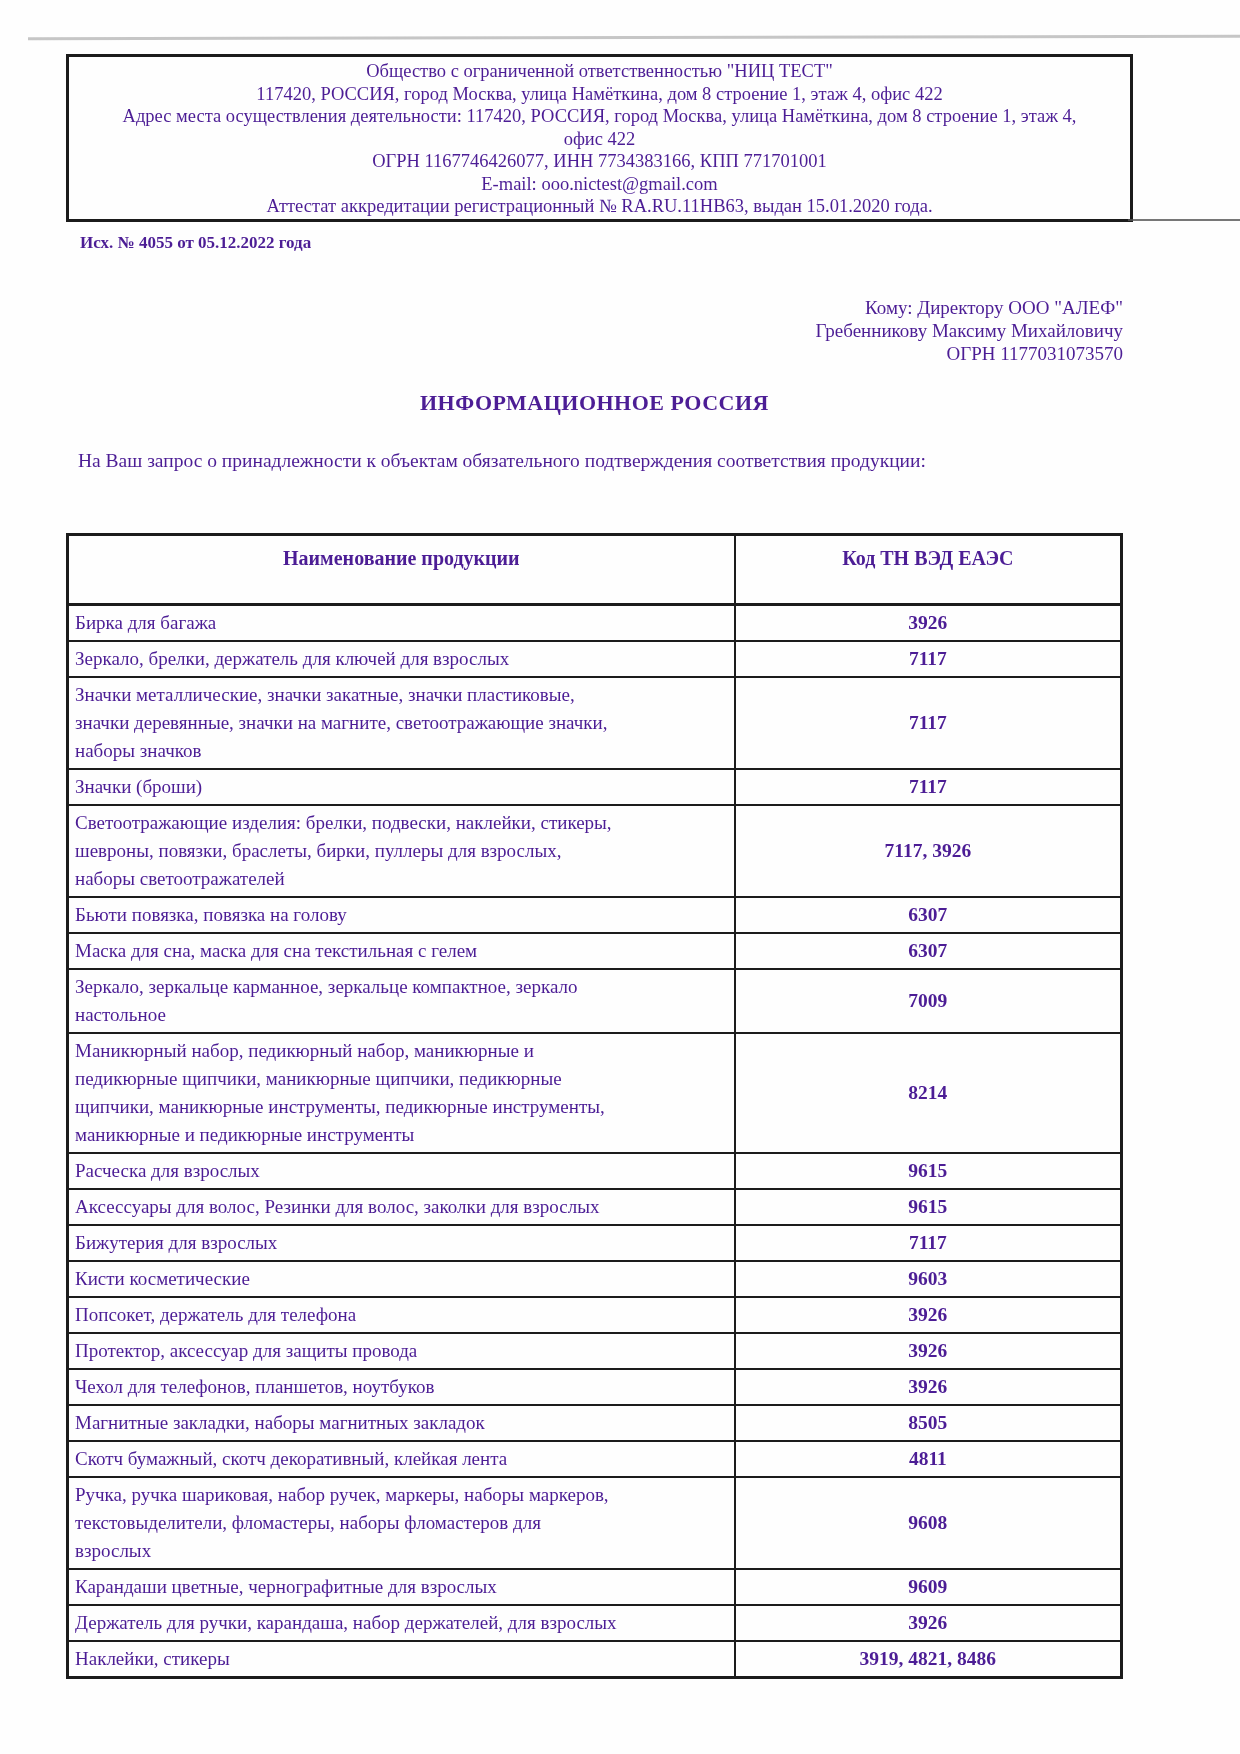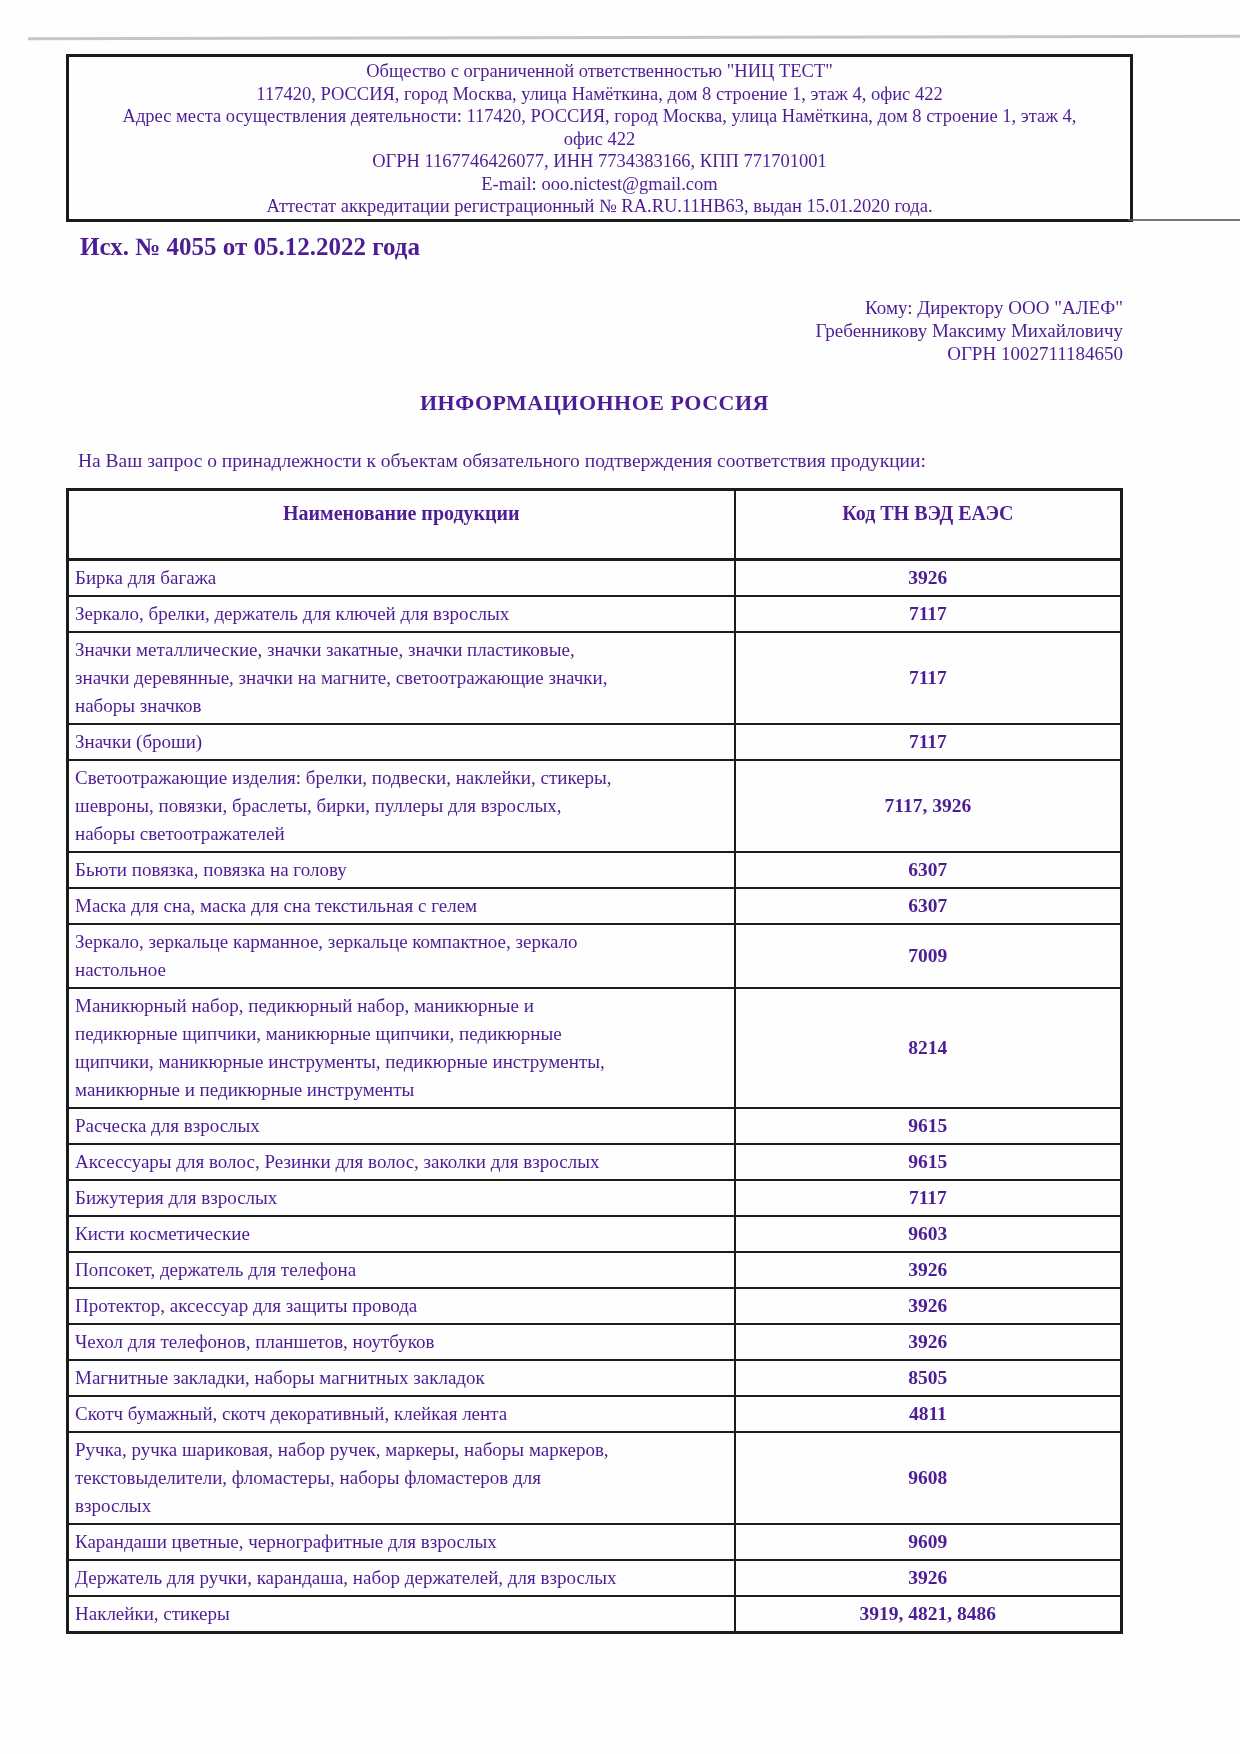--- a/index.html
+++ b/index.html
@@ -26,36 +26,36 @@
     font-size:18.5px;line-height:22.5px;
     white-space:pre-line;
   }
   
   .scan-streak-bottom{
     position:absolute;left:1128px;top:219px;width:112px;height:2px;
     background:#555;opacity:.8;
   }
   .ref-line{
     position:absolute;left:80px;top:233px;
-    font-weight:bold;font-size:25px;
+    font-weight:bold;font-size:17px;
   }
   .recipient{
     position:absolute;right:117px;top:296px;
     text-align:right;font-size:19px;line-height:23px;
   }
   .doc-title{
     position:absolute;left:66px;top:390px;width:1057px;
     text-align:center;font-weight:bold;font-size:22px;letter-spacing:0.5px;
   }
   .intro{
     position:absolute;left:78px;top:450px;width:1060px;
     font-size:19.5px;
   }
   table.products{
-    position:absolute;left:66px;top:488px;width:1057px;
+    position:absolute;left:66px;top:533px;width:1057px;
     border-collapse:collapse;
     font-size:19px;line-height:28px;
   }
   table.products th,table.products td{
     border:2px solid #1c1c1c;
     vertical-align:middle;
   }
   table.products{border:3px solid #1c1c1c;}
   table.products thead th{
     height:58px;
@@ -87,21 +87,21 @@
   <div class="letterhead" id="letterhead"><div>Общество с ограниченной ответственностью "НИЦ ТЕСТ"</div><div>117420, РОССИЯ, город Москва, улица Намёткина, дом 8 строение 1, этаж 4, офис 422</div><div>Адрес места осуществления деятельности: 117420, РОССИЯ, город Москва, улица Намёткина, дом 8 строение 1, этаж 4,
 офис 422</div><div>ОГРН 1167746426077, ИНН 7734383166, КПП 771701001</div><div>E-mail: ooo.nictest@gmail.com</div><div>Аттестат аккредитации регистрационный № RA.RU.11НВ63, выдан 15.01.2020 года.</div></div>
 
   <div class="scan-streak-bottom"></div>
 
   <div class="ref-line">Исх. № 4055 от 05.12.2022 года</div>
 
   <div class="recipient" id="recipient">
       <div>Кому: Директору ООО "АЛЕФ"</div>
       <div>Гребенникову Максиму Михайловичу</div>
-      <div>ОГРН 1002711184650</div>
+      <div>ОГРН 1177031073570</div>
     </div>
 
   <div class="doc-title">ИНФОРМАЦИОННОЕ РОССИЯ</div>
 
   <div class="intro">На Ваш запрос о принадлежности к объектам обязательного подтверждения соответствия продукции:</div>
 
   <table class="products">
     <colgroup>
         <col class="c-name">
         <col class="c-code">

